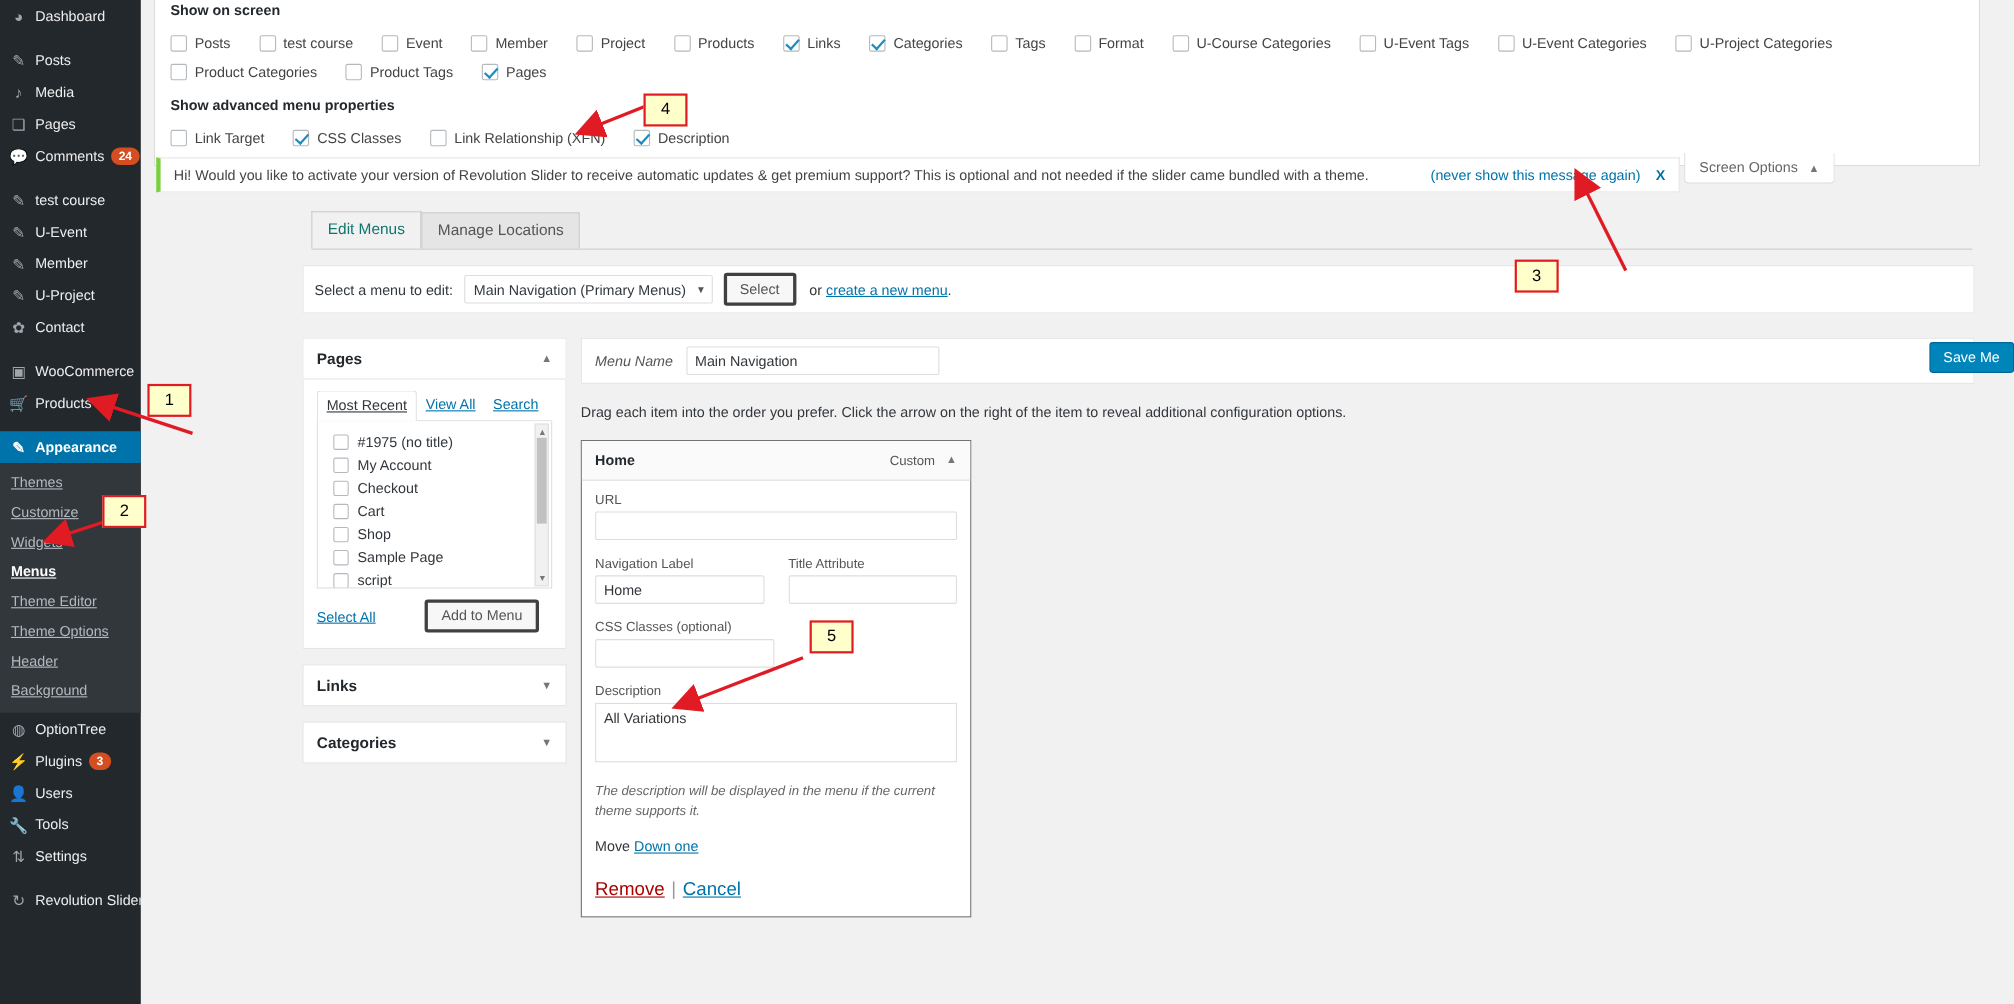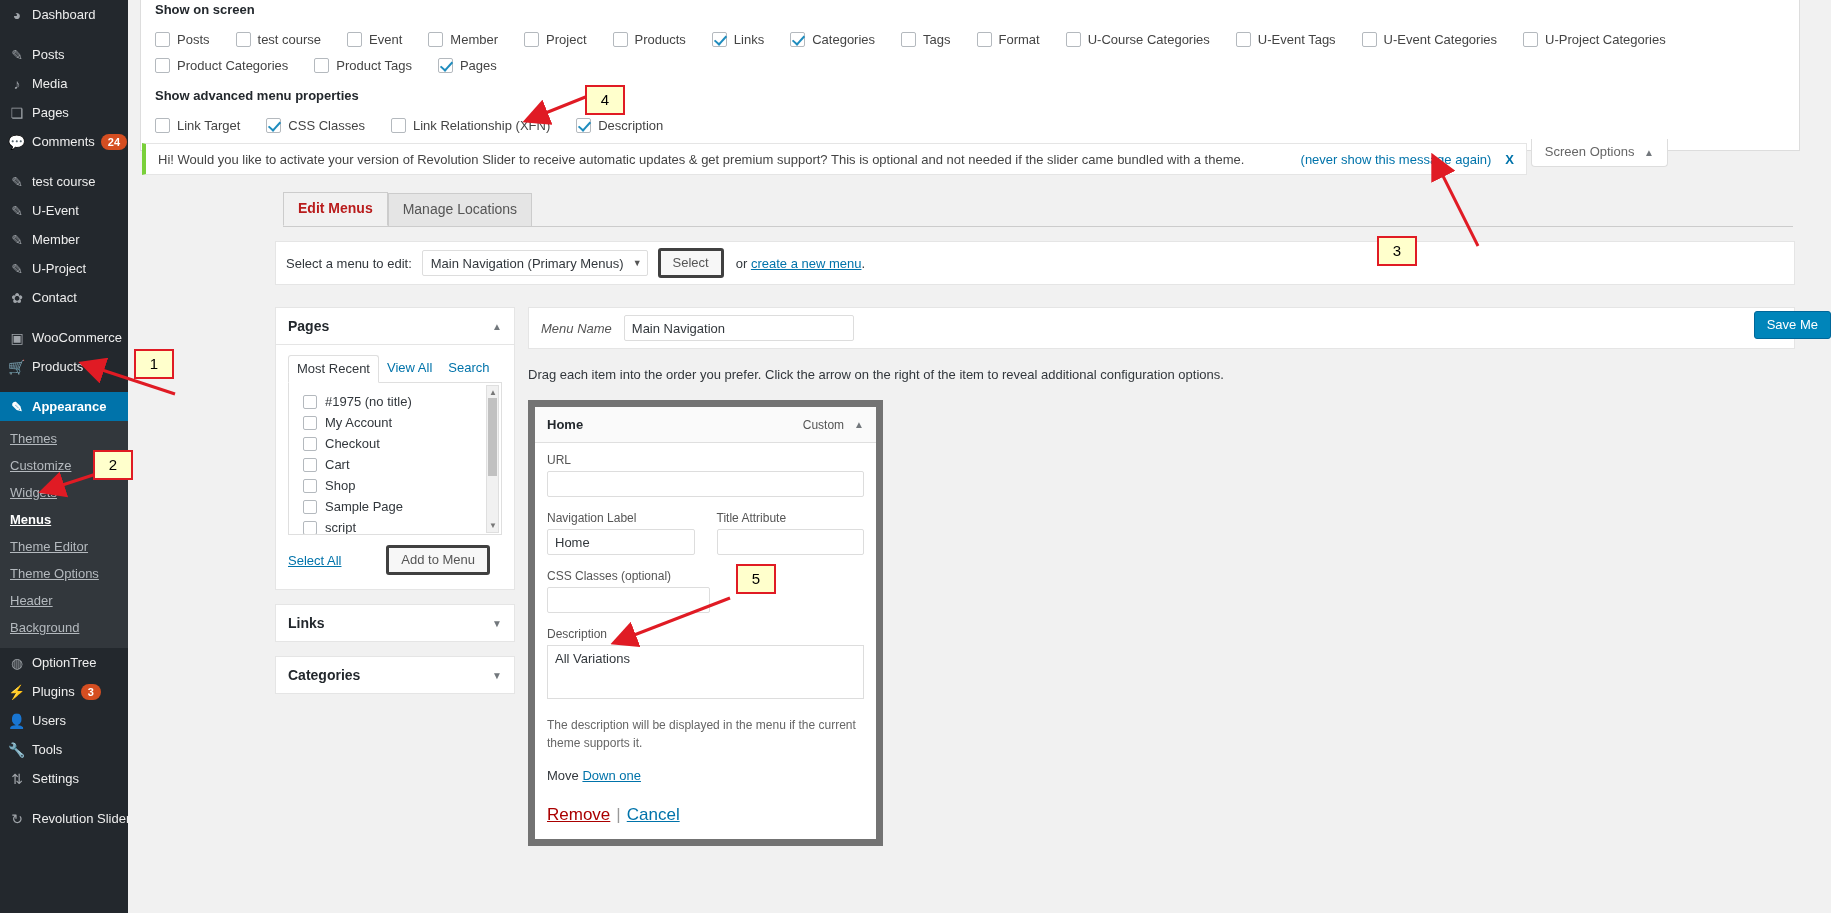--- a/index.html
+++ b/index.html
@@ -99,21 +99,21 @@
   #notice a { color: #0073aa; text-decoration: none; }
   #notice .dismiss { margin-left: 14px; color: #0073aa; font-weight: 600; }
 
   
   #tabs { position: absolute; left: 155px; top: 192px; display: flex; align-items: flex-end; }
   .tab {
     border: 1px solid #ccc; border-bottom: none;
     padding: 7px 14px 8px 14px; font-size: 14px;
     background: #e5e5e5; color: #555; line-height: 17px;
   }
-  .tab.sel { background: #f1f1f1; color: #b91c1c; font-weight: 700; border-bottom: 1px solid #f1f1f1; }
+  .tab.sel { background: #f1f1f1; color: #0f766e; font-weight: 400; border-bottom: 1px solid #f1f1f1; }
   #tabline { position: absolute; left: 155px; top: 226px; width: 1510px; height: 1px; background: #ccc; }
 
   
   #menu-select-box {
     position: absolute; left: 147px; top: 241px;
     width: 1520px; height: 44px;
     background: #fff; border: 1px solid #e5e5e5;
     display: flex; align-items: center; padding-left: 10px;
   }
   #menu-select-box .lab { font-size: 13px; color: #32373c; margin-right: 10px; }
@@ -136,21 +136,21 @@
   .panel { background: #fff; border: 1px solid #e5e5e5; margin-bottom: 14px; }
   .panel-head {
     display: flex; align-items: center; justify-content: space-between;
     padding: 10px 12px; font-size: 14px; font-weight: 700; color: #23282d;
     border-bottom: 1px solid #e5e5e5; background: #fff;
   }
   .panel-head .tri { color: #72777c; font-size: 10px; }
   .panel-head.closed { border-bottom: none; }
   .panel-body { padding: 10px 12px 12px 12px; }
   .ptabs { display: flex; border-bottom: 1px solid #dfdfdf; margin-bottom: 0; }
-  .ptab { font-size: 13px; color: #0073aa; padding: 5px 8px 6px 8px; }
+  .ptab { font-size: 13px; color: #0073aa; padding: 5px 8px 6px 8px; text-decoration: underline; }
   .ptab.sel {
     color: #32373c; background: #fff;
     border: 1px solid #dfdfdf; border-bottom: 1px solid #fff;
     margin-bottom: -1px; border-radius: 3px 3px 0 0;
   }
   .plist {
     border: 1px solid #dfdfdf; border-top: none;
     height: 152px; overflow: hidden; position: relative; background: #fff;
   }
   .plist-inner { padding: 8px 0 0 14px; }
@@ -182,40 +182,40 @@
   #save-menu-btn {
     position: absolute; right: 0; top: 311px;
     background: #0085ba; color: #fff; border: 1px solid #006799;
     border-radius: 3px; font-size: 13px; padding: 5px 12px; line-height: 16px;
   }
   #structure { margin-top: 18px; }
   #structure h2 { font-size: 21px; font-weight: 400; color: #23282d; margin-bottom: 10px; }
   #structure .desc { font-size: 13px; color: #32373c; margin-bottom: 18px; }
 
   
-  .mi { width: 355px; border: 7px solid #737373; background: #fff; }
+  .mi { width: 355px; border: 1px solid #737373; background: #fff; }
   .mi-head {
     display: flex; align-items: center; justify-content: space-between;
     background: #fafafa; border-bottom: 1px solid #dfdfdf;
     padding: 10px 12px; font-size: 13px; font-weight: 700; color: #23282d;
   }
   .mi-head .typ { font-weight: 400; color: #555; font-size: 12px; }
   .mi-head .tri { color: #72777c; font-size: 10px; margin-left: 10px; }
   .mi-body { padding: 10px 12px 14px 12px; }
   .fl { font-size: 12px; color: #555; display: block; margin-bottom: 4px; }
   .fw { margin-bottom: 14px; }
   .mi-body .txtin { width: 100%; }
   .two { display: flex; gap: 22px; }
   .two > div { flex: 1; }
   .ta {
     width: 100%; height: 54px; border: 1px solid #ddd;
     font-size: 13px; padding: 5px 7px; resize: none;
     font-family: "Liberation Sans", sans-serif; color: #32373c;
   }
-  .hint { font-size: 12px; color: #666; line-height: 18px; margin-bottom: 16px; }
+  .hint { font-size: 12px; font-style: italic; color: #666; line-height: 18px; margin-bottom: 16px; }
   .movel { font-size: 13px; color: #32373c; margin-bottom: 22px; }
   .movel a { color: #0073aa; }
   .rowend { font-size: 17px; }
   .rowend a.rm { color: #a00; }
   .rowend .sep { color: #999; margin: 0 6px; }
   .rowend a.cx { color: #0073aa; }
 
   
   .note {
     position: absolute; background: #ffffcc; border: 2px solid #e01b24;

